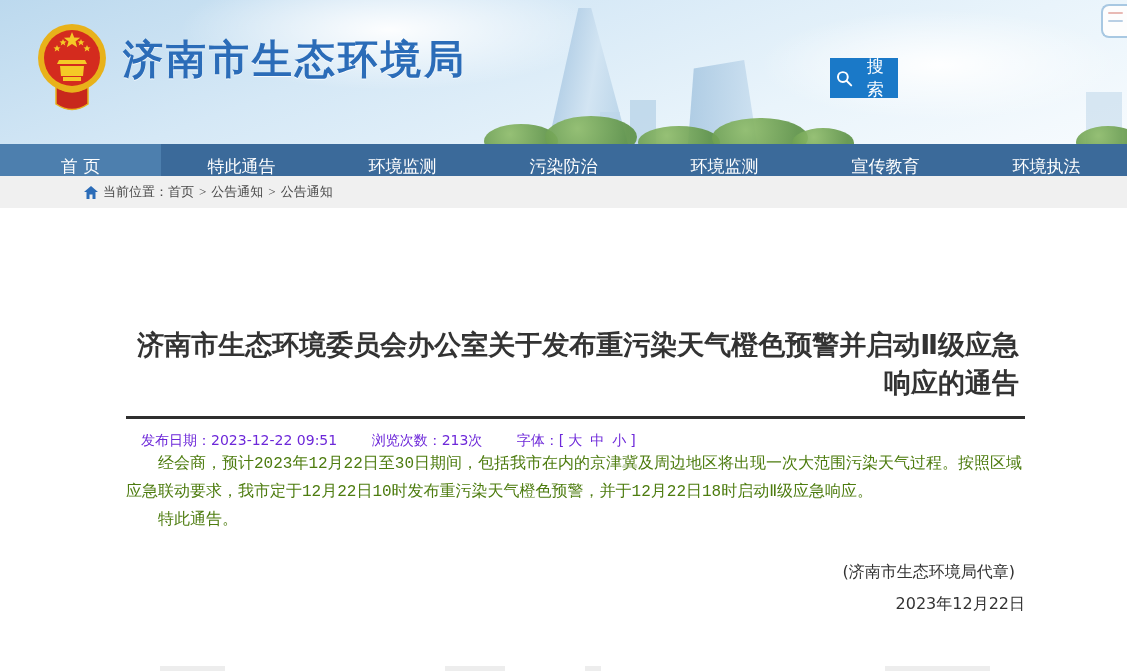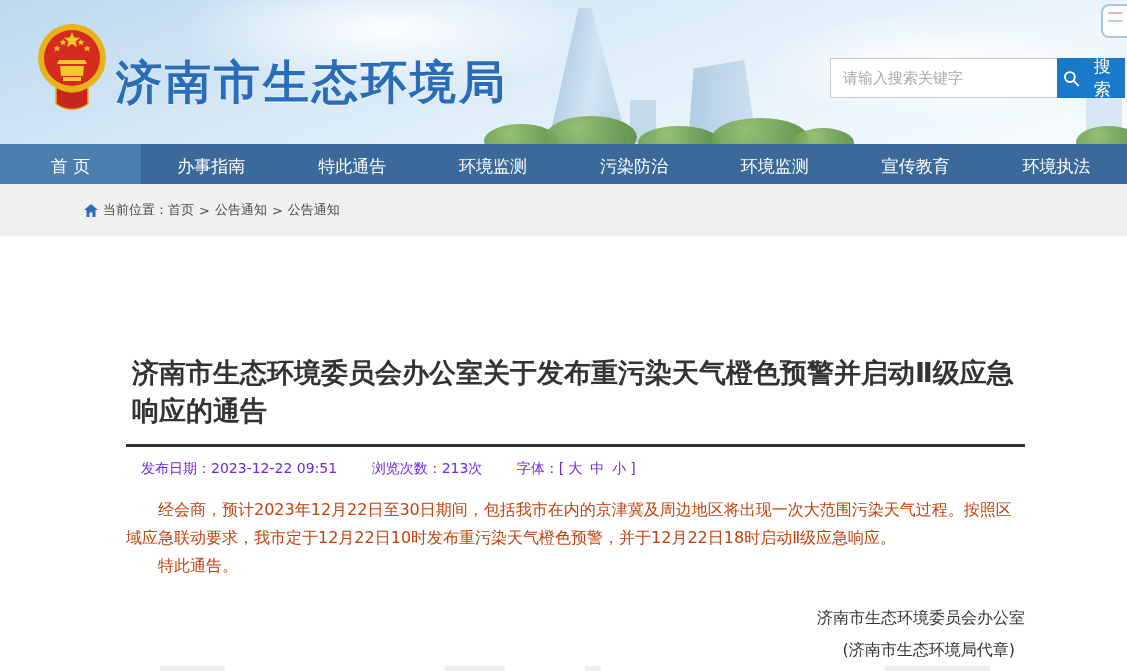--- a/index.html
+++ b/index.html
@@ -25,57 +25,57 @@
   .tree{position:absolute;border-radius:50%;
     background:radial-gradient(circle at 35% 30%,#8fbc6a,#5f9348 75%);opacity:.92;}
   .tree.t1{left:484px;top:124px;width:74px;height:34px;}
   .tree.t2{left:545px;top:116px;width:92px;height:42px;}
   .tree.t3{left:638px;top:126px;width:82px;height:32px;}
   .tree.t4{left:712px;top:118px;width:96px;height:40px;}
   .tree.t5{left:792px;top:128px;width:62px;height:30px;}
   .tree.t6{left:1076px;top:126px;width:64px;height:32px;}
 
   .logo{position:absolute;left:36px;top:18px;width:72px;height:98px;cursor:pointer;}
-  .site-title{position:absolute;left:116px;top:32px;font-size:46px;font-weight:bold;
-    color:#2b6cb8;letter-spacing:3px;cursor:pointer;text-shadow:0 1px 0 rgba(255,255,255,.7);margin-top:20px;}
+  .site-title{position:absolute;left:123px;top:32px;font-size:40px;font-weight:bold;
+    color:#2b6cb8;letter-spacing:3px;cursor:pointer;text-shadow:0 1px 0 rgba(255,255,255,.7);}
 
   .search{position:absolute;left:830px;top:58px;width:295px;height:40px;display:flex;}
   .search input{flex:1;min-width:0;border:1px solid #c9c9c9;border-right:none;background:#fff;
     padding:0 12px;font-size:15px;color:#333;outline:none;font-family:inherit;}
   .search input::placeholder{color:#a9a9a9;}
   .search button{width:68px;border:none;background:#1a79c8;color:#fff;font-size:17px;
     display:flex;align-items:center;justify-content:center;gap:6px;cursor:pointer;font-family:inherit;}
 
   .float-widget{position:absolute;top:4px;right:0;width:24px;height:30px;background:#fdfdfd;
     border:2px solid #a8c8e2;border-right:none;border-radius:8px 0 0 8px;cursor:pointer;}
   .float-widget i{display:block;height:2px;margin:6px 4px 0 5px;border-radius:1px;}
   .float-widget i.r{background:#e8b9b4;}
   .float-widget i.b{background:#b9cfe4;}
 
   
-  .navbar{display:flex;height:40px;background:#3b6a9a;}
+  .navbar{display:flex;height:32px;background:#3b6a9a;}
   .nav-item{flex:1;line-height:44px;text-align:center;color:#fff;font-size:17px;cursor:pointer;}
   .nav-item.active{background:#4d7fae;}
 
   
-  .crumb-bar{height:52px;background:#f0f0f0;display:flex;align-items:center;padding-left:84px;
-    font-size:13px;color:#4a4a4a;}
+  .crumb-bar{height:32px;background:#f0f0f0;display:flex;align-items:center;padding-left:84px;
+    font-size:13px;color:#4a4a4a;font-family:Liberation Serif, serif;}
   .crumb-bar .home-ic{margin-right:5px;display:inline-flex;}
   .crumb-link{cursor:pointer;}
   .crumb-sep{margin:0 5px;color:#4a4a4a;}
 
   
   .article{width:899px;margin:0 0 0 126px;}
   .a-title{margin:118px 0 0 0;padding:0 6px;font-size:27px;font-weight:bold;color:#333;
-    text-align:left;line-height:1.4;}
+    text-align:right;line-height:1.4;}
   .a-rule{height:3px;background:#2f2f2f;margin-top:14px;}
   .a-meta{margin-top:13px;text-align:left;font-size:14px;color:#6d28d9;}
   .a-meta .grp{margin:0 15px;}
   .fs-ctl{cursor:pointer;margin:0 4px;}
-  .a-body{margin-top:18px;font-size:16px;color:#c2410c;line-height:1.75;}
+  .a-body{margin-top:0;font-size:16px;color:#4d7c0f;line-height:1.75;font-family:Liberation Mono, monospace;}
   .a-body p{margin:0;text-indent:2em;}
   .a-sign{margin-top:22px;text-align:right;font-size:16px;color:#333;line-height:2.05;}
   .a-sign .seal{padding-right:10px;}
 
   
   .fedge{position:absolute;bottom:-1px;height:6px;background:#ededed;}
   .fedge.f1{left:160px;width:65px;}
   .fedge.f2{left:445px;width:60px;}
   .fedge.f3{left:585px;width:16px;}
   .fedge.f4{left:885px;width:105px;}
@@ -110,39 +110,37 @@
       <polygon fill="#f5c926" points="45,21 46,23.3 48.5,23.4 46.6,25 47.3,27.4 45,26 42.7,27.4 43.4,25 41.5,23.4 44,23.3"></polygon>
       <polygon fill="#f5c926" points="51,27 52,29.3 54.5,29.4 52.6,31 53.3,33.4 51,32 48.7,33.4 49.4,31 47.5,29.4 50,29.3"></polygon>
       <path d="M21 46 L51 46 L49 42 L23 42 Z" fill="#f5c926"></path>
       <path d="M24 48 L48 48 L47 58 L25 58 Z" fill="#f5c926"></path>
       <rect x="27" y="59" width="18" height="4" fill="#f5c926"></rect>
     </svg>
 
     <div class="site-title">济南市生态环境局</div>
 
     <div class="search">
-      <input type="text" placeholder="请输入搜索关键字" style="">
       <button>
         <svg width="17" height="17" viewBox="0 0 17 17">
           <circle cx="7" cy="7" r="5" fill="none" stroke="#fff" stroke-width="2"></circle>
           <line x1="11" y1="11" x2="15.5" y2="15.5" stroke="#fff" stroke-width="2" stroke-linecap="round"></line>
         </svg>
         <span>搜索</span>
       </button>
     </div>
 
     <div class="float-widget">
       <i class="r"></i>
       <i class="b"></i>
     </div>
   </div>
 
   <div class="navbar">
     <div class="nav-item active">首 页</div>
-    <div class="nav-item">办事指南</div>
     <div class="nav-item">特此通告</div>
     <div class="nav-item">环境监测</div>
     <div class="nav-item">污染防治</div>
     <div class="nav-item">环境监测</div>
     <div class="nav-item">宣传教育</div>
     <div class="nav-item">环境执法</div>
   </div>
 
   <div class="crumb-bar">
     <span class="home-ic">
@@ -173,21 +171,20 @@
         <span>字体：</span><span>[</span><span class="fs-ctl">大</span><span class="fs-ctl">中</span><span class="fs-ctl">小</span><span>]</span>
       </span>
     </div>
 
     <div class="a-body">
       <p>经会商，预计2023年12月22日至30日期间，包括我市在内的京津冀及周边地区将出现一次大范围污染天气过程。按照区域应急联动要求，我市定于12月22日10时发布重污染天气橙色预警，并于12月22日18时启动Ⅱ级应急响应。</p>
       <p>特此通告。</p>
     </div>
 
     <div class="a-sign">
-      <div>济南市生态环境委员会办公室</div>
       <div class="seal">(济南市生态环境局代章)</div>
       <div>2023年12月22日</div>
     </div>
   </div>
 
   <div class="fedge f1"></div>
   <div class="fedge f2"></div>
   <div class="fedge f3"></div>
   <div class="fedge f4"></div>
 </div>

